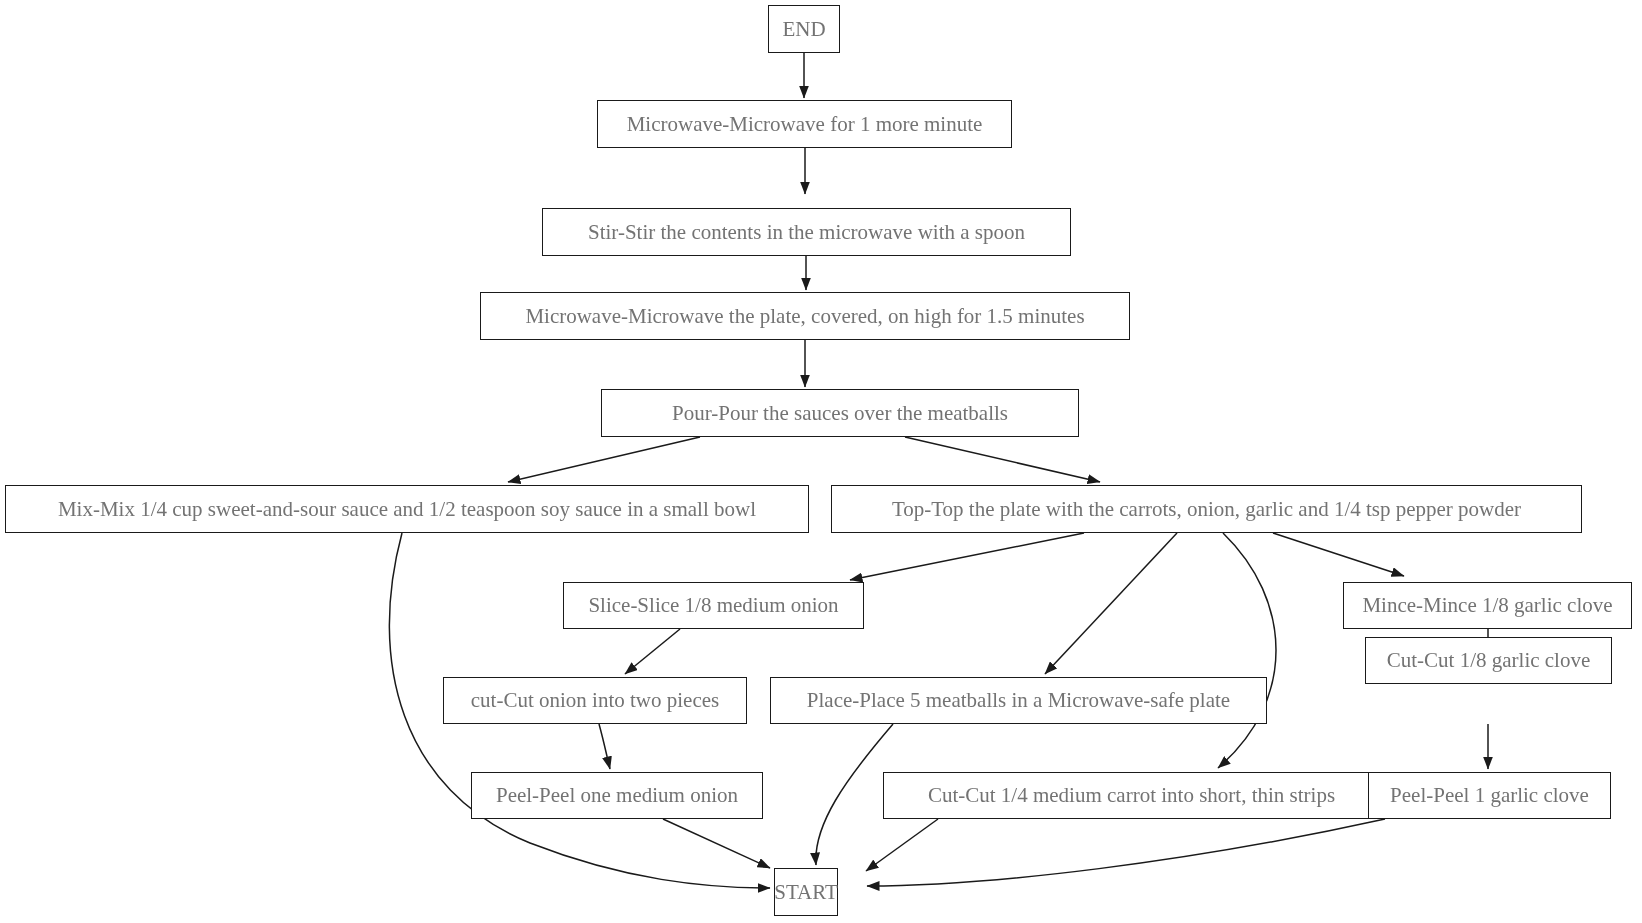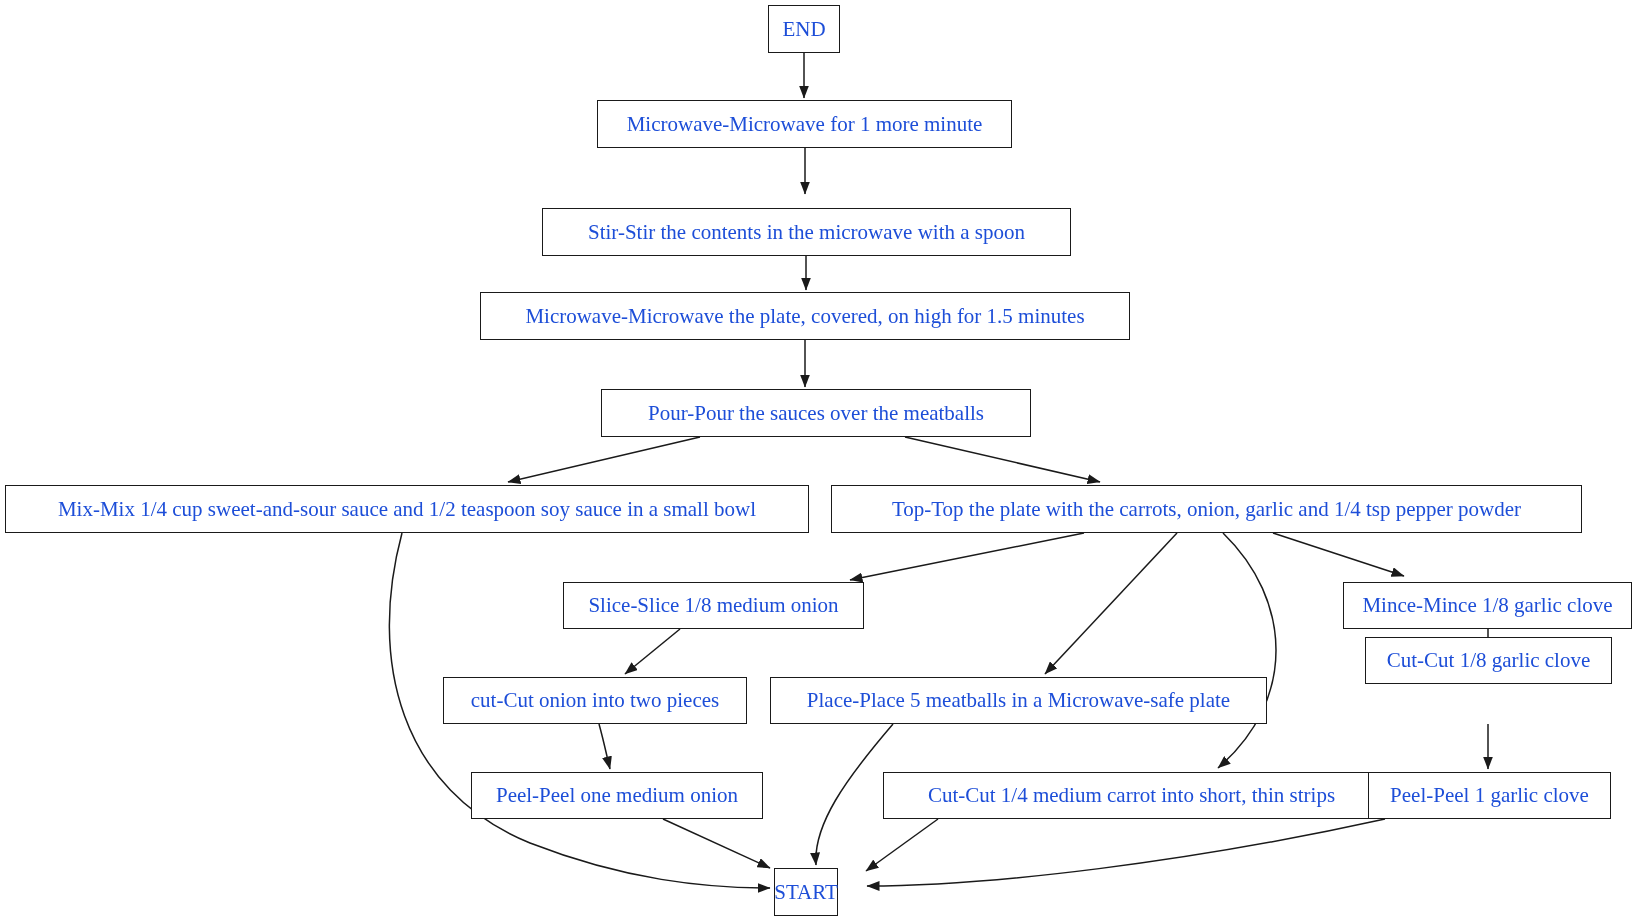--- a/index.html
+++ b/index.html
@@ -19,21 +19,21 @@
     position: absolute;
     left: 0; top: 0;
     width: 1642px;
     height: 923px;
   }
   .node {
     position: absolute;
     box-sizing: border-box;
     border: 1.5px solid #1a1a1a;
     background: #ffffff;
-    color: #1d4ed8;
+    color: #737373;
     display: flex;
     align-items: center;
     justify-content: center;
     font-size: 21px;
     white-space: nowrap;
     line-height: 1;
   }
   .edge {
     fill: none;
     stroke: #1a1a1a;
@@ -78,21 +78,21 @@
       </div>
       <div class="node" style="left: 597px; top: 100px; width: 415px; height: 48px;">
         <span>Microwave-Microwave for 1 more minute</span>
       </div>
       <div class="node" style="left: 542px; top: 208px; width: 529px; height: 48px;">
         <span>Stir-Stir the contents in the microwave with a spoon</span>
       </div>
       <div class="node" style="left: 480px; top: 292px; width: 650px; height: 48px;">
         <span>Microwave-Microwave the plate, covered, on high for 1.5 minutes</span>
       </div>
-      <div class="node" style="left: 601px; top: 389px; width: 430px; height: 48px;">
+      <div class="node" style="left: 601px; top: 389px; width: 478px; height: 48px;">
         <span>Pour-Pour the sauces over the meatballs</span>
       </div>
       <div class="node" style="left: 5px; top: 485px; width: 804px; height: 48px;">
         <span>Mix-Mix 1/4 cup sweet-and-sour sauce and 1/2 teaspoon soy sauce in a small bowl</span>
       </div>
       <div class="node" style="left: 831px; top: 485px; width: 751px; height: 48px;">
         <span>Top-Top the plate with the carrots, onion, garlic and 1/4 tsp pepper powder</span>
       </div>
       <div class="node" style="left: 563px; top: 582px; width: 301px; height: 47px;">
         <span>Slice-Slice 1/8 medium onion</span>

